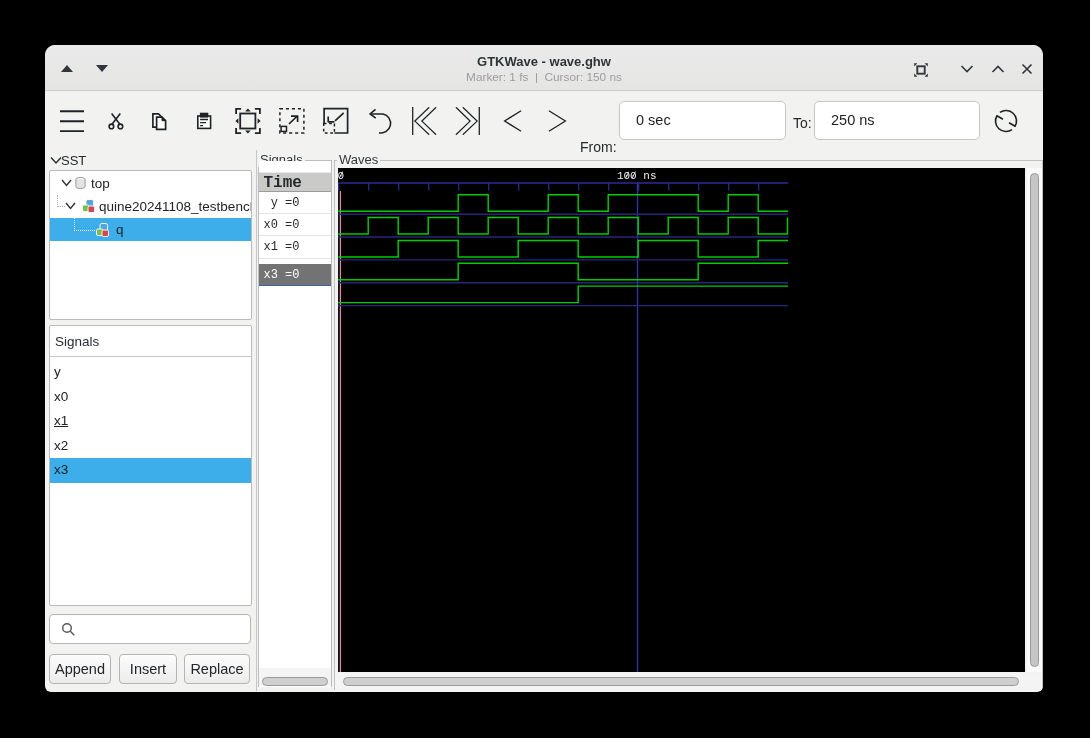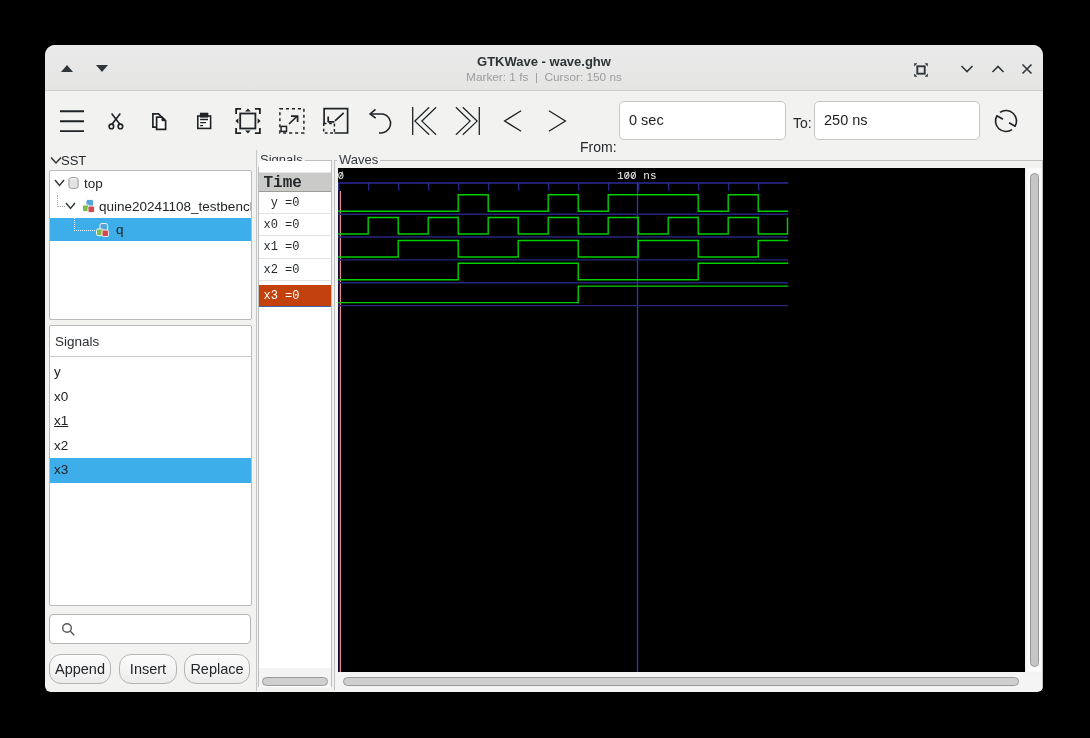--- a/index.html
+++ b/index.html
@@ -14,30 +14,30 @@
             border-bottom:7px solid #31363b; }
   .tri-dn { width:0; height:0; border-left:6px solid transparent; border-right:6px solid transparent;
             border-top:7px solid #31363b; }
   #title { position:absolute; left:0; top:8.5px; width:998px; text-align:center;
            font-size:13px; font-weight:bold; color:#2e3436; }
   #subtitle { position:absolute; left:0; top:25px; width:998px; text-align:center;
               font-size:11.8px; color:#9c9d9e; }
   
   #toolbar { position:absolute; left:0; top:47px; width:998px; height:58px; background:#f2f2f1; }
   .entry { position:absolute; height:39px; background:#fff; border:1px solid #c6c6c5; border-radius:5px;
-           font-size:14.5px; color:#1d1f21; line-height:37px; padding-left:9px; }
+           font-size:14.5px; color:#1d1f21; line-height:37px; padding-left:16px; }
   .lbl { position:absolute; font-size:14px; color:#25292c; }
   
   .whitebox { position:absolute; background:#fff; border:1px solid #b9babc; border-radius:2px; }
   .treerow { position:absolute; left:1px; width:201px; height:23px; font-size:13.5px; color:#202325;
              line-height:23px; white-space:nowrap; overflow:hidden; }
   .listrow { position:absolute; left:5px; width:201px; height:24.5px; font-size:13.5px; color:#202325;
              line-height:24.5px; padding-left:4px; }
   .btn { position:absolute; height:30px; background:linear-gradient(#fdfdfd,#ebebeb);
-         border:1px solid #b4b4b3; border-radius:12px; font-size:14.5px; color:#232629;
+         border:1px solid #b4b4b3; border-radius:4px; font-size:14.5px; color:#232629;
          text-align:center; line-height:28px; }
   
   .frame { position:absolute; border:1px solid #bcbdbe; }
   .framelbl { position:absolute; font-size:13px; color:#33383d; background:#f2f2f1; line-height:14px; padding:0 2px;}
   .sigrow { position:absolute; left:0px; width:72px; height:22.4px; font-family:"Liberation Mono",monospace;
             font-size:12px; color:#25292c; line-height:22.4px; padding-left:4.5px; white-space:pre;
             border-bottom:1px solid #e3e3e3; }
 </style>
 </head>
 <body>
@@ -179,21 +179,21 @@
 
   <div class="abs" style="left:0; top:105px; width:211px; height:542px;">
     <svg class="abs" style="left:5px; top:6px;" width="12" height="9" viewBox="0 0 12 9">
       <path d="M1 1.5 L6 7 L11 1.5" fill="none" stroke="#2e3436" stroke-width="1.5"></path>
     </svg>
     <div class="lbl" style="left:16px; top:2.5px; font-size:13px;">SST</div>
 
     <div class="whitebox" style="left:4px; top:19.5px; width:203px; height:150px;"></div>
     <div class="abs" style="left:4px; top:20.5px; width:203px; height:148px; overflow:hidden; font-size:14px;">
       <div class="abs" style="left:7.8px; top:24px; width:8px; height:12.5px; border-left:1px dotted #a8a8a8; border-bottom:1px dotted #a8a8a8;"></div>
-      <div class="treerow" style="top:1px;">
+      <div class="treerow" style="top:1px;margin-left:7px;">
         <svg class="abs" style="left:3.5px; top:7px;" width="11" height="8" viewBox="0 0 11 8">
           <path d="M1 1 L5.5 6.5 L10 1" fill="none" stroke="#2e3436" stroke-width="1.4"></path>
         </svg>
         <svg class="abs" style="left:18px; top:5px;" width="11" height="12" viewBox="0 0 11 12">
           <ellipse cx="5.5" cy="2.6" rx="4.6" ry="2.1" fill="#f5f5f4" stroke="#909090" stroke-width="0.9"></ellipse>
           <path d="M0.9 2.6 V9.4 A 4.6 2.1 0 0 0 10.1 9.4 V2.6" fill="#e3e3e2" stroke="#909090" stroke-width="0.9"></path>
         </svg>
         <span style="position:absolute; left:34px;">top</span>
       </div>
       <div class="treerow" style="top:24px;">
@@ -241,21 +241,21 @@
   <div class="abs" style="left:210.5px; top:105px; width:1px; height:541px; background:#c4c5c6;"></div>
 
   <div class="frame" style="left:213px; top:115px; width:74px; height:527px;"></div>
   <div class="framelbl" style="left:213px; top:108px;">Signals</div>
   <div class="abs" style="left:214px; top:116px; width:72px; height:526px; background:#fff; overflow:hidden;">
     <div class="abs" style="left:0; top:11px; width:72px; height:19.5px; background:#cacac9; border-top:1px solid #e8e8e8; border-bottom:1px solid #9b9b9a; font-family:'Liberation Mono',monospace; font-size:16px; font-weight:bold; color:#26292c; line-height:20.5px; padding-left:4.5px;">Time</div>
     <div class="sigrow" style="top:30.5px;"> y =0</div>
     <div class="sigrow" style="top:52.9px;">x0 =0</div>
     <div class="sigrow" style="top:75.3px;">x1 =0</div>
     <div class="sigrow" style="top:97.7px;">x2 =0</div>
-    <div class="sigrow" style="top:124px; background:#c2410c; color:#fff; border-bottom-color:#3b63a8;">x3 =0</div>
+    <div class="sigrow" style="top:103px; background:#737373; color:#fff; border-bottom-color:#3b63a8;">x3 =0</div>
 
     <div class="abs" style="left:0px; top:507px; width:72px; height:18px; background:#f4f4f4;"></div>
     <div class="abs" style="left:3px; top:516px; width:66px; height:9px; background:#cfcfcf; border:1px solid #9a9a9a; border-radius:4.5px;"></div>
   </div>
 
   <div class="frame" style="left:289px; top:115px; width:709px; height:530px; border-color:#c0c0c0;"></div>
   <div class="framelbl" style="left:292px; top:108px;">Waves</div>
   <svg class="abs" style="left:293px; top:123px;" width="687" height="504" viewBox="0 0 687 504">
     <rect width="687" height="504" fill="#000"></rect>
 <g stroke="#2b2b96" stroke-width="1.3" fill="none">

